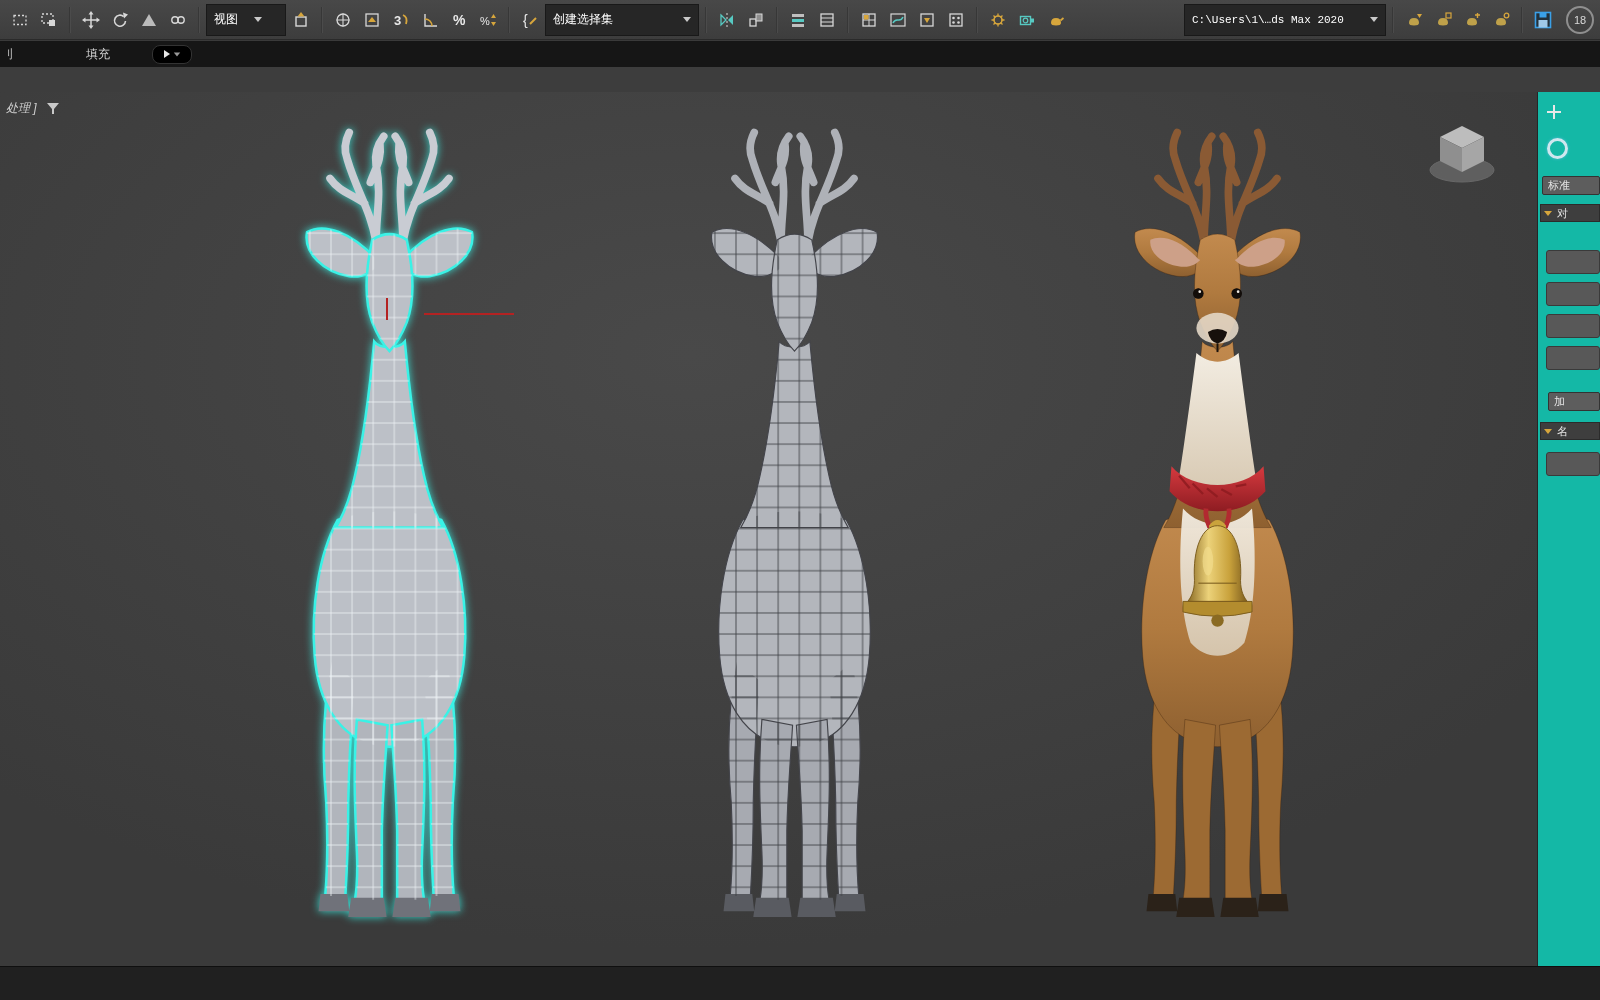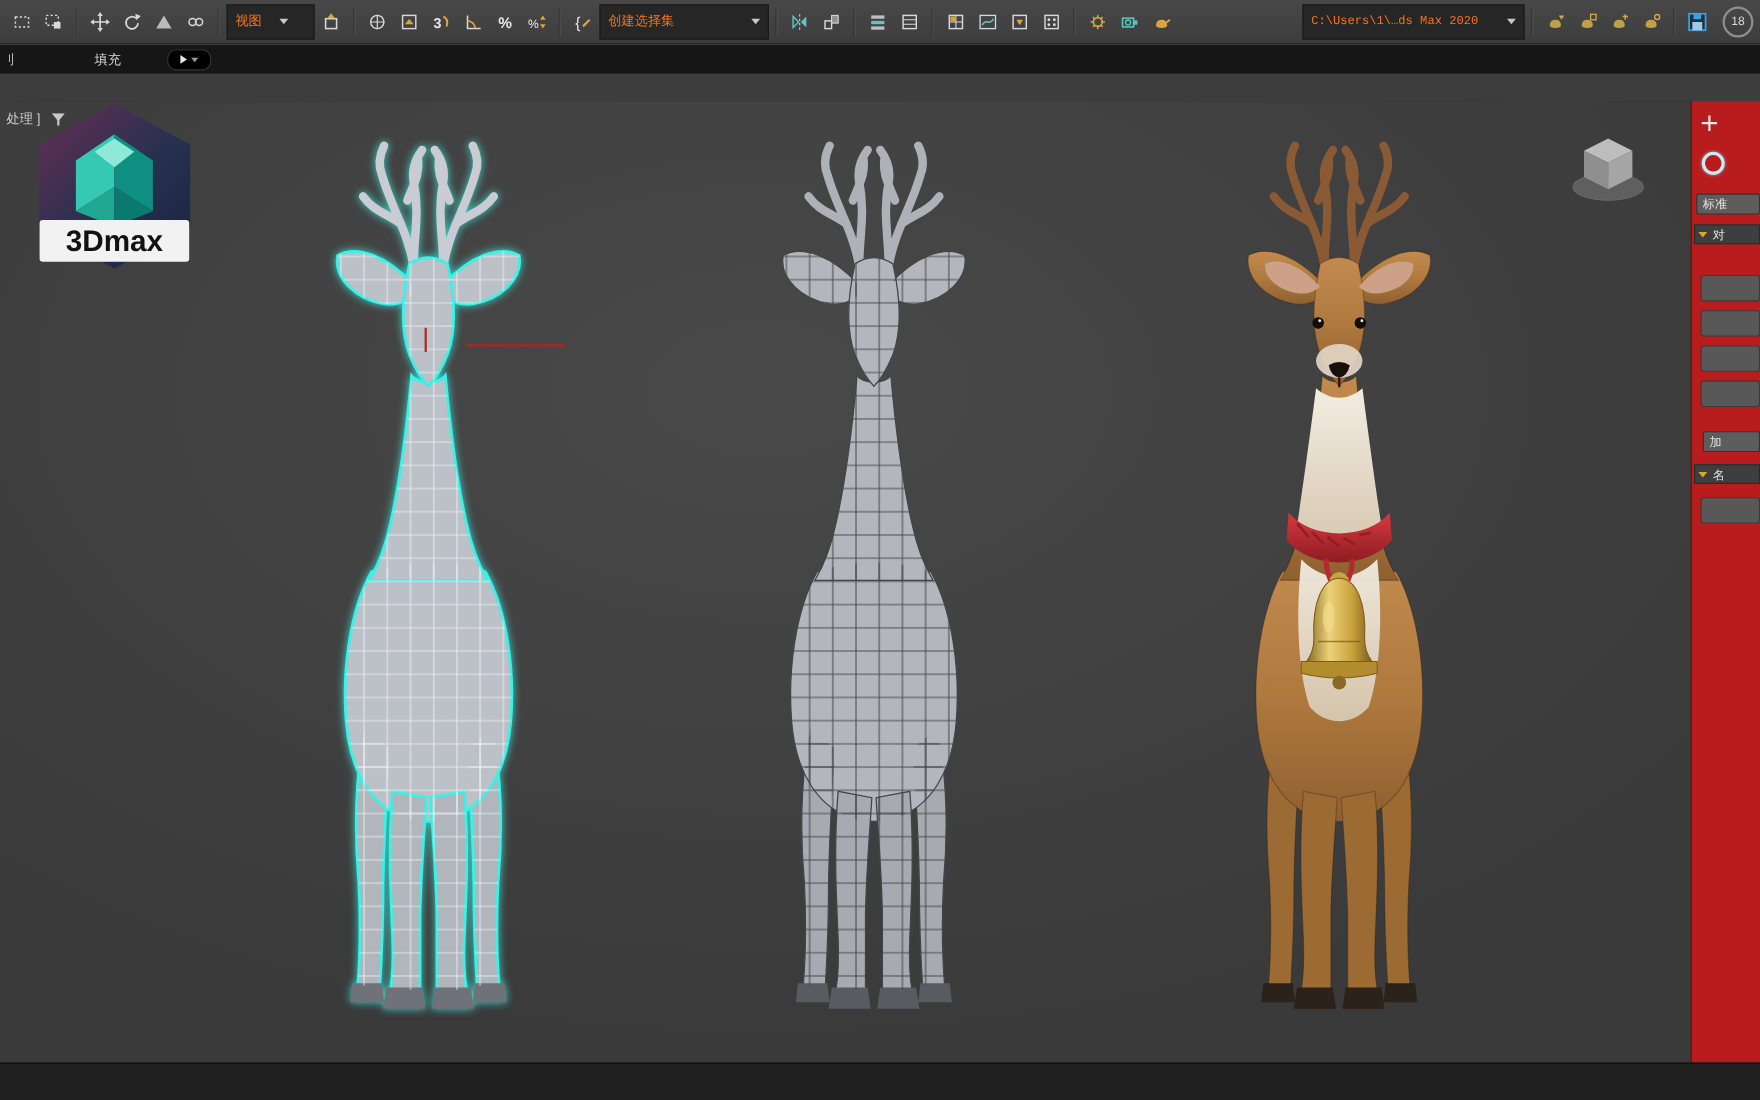--- a/index.html
+++ b/index.html
@@ -6,21 +6,21 @@
     font-family:"Liberation Sans",sans-serif;background:#3a3a3a;}
   
   .toolbar{position:absolute;top:0;left:0;width:1600px;height:40px;
     background:linear-gradient(#484848,#3d3d3d);border-bottom:1px solid #2a2a2a;
     display:flex;align-items:center;padding:0 6px;box-sizing:border-box;gap:1px;}
   .tbtn{width:28px;height:28px;display:flex;align-items:center;justify-content:center;
     border-radius:2px;flex:0 0 auto;}
   .tbtn svg{display:block}
   .sep{width:2px;height:26px;margin:0 5px;flex:0 0 auto;
     background:linear-gradient(90deg,#2d2d2d,#555);}
-  .dd{height:22px;background:#262626;border:1px solid #191919;color:#f97316;
+  .dd{height:22px;background:#262626;border:1px solid #191919;color:#ffffff;
     font-size:12px;display:flex;align-items:center;gap:16px;padding:4px 7px;flex:0 0 auto;}
   .caret{width:0;height:0;border-left:4px solid transparent;border-right:4px solid transparent;
     border-top:5px solid #c9c9c9;}
   .grow{flex:1 1 auto;}
   .badge{width:24px;height:24px;border:2px solid #8f8f8f;border-radius:50%;color:#d8d8d8;
     font-size:11px;display:flex;align-items:center;justify-content:center;margin-left:8px;flex:0 0 auto;}
   
   .ribbon{position:absolute;top:41px;left:0;width:1600px;height:26px;background:#161616;
     display:flex;align-items:center;color:#d6d6d6;font-size:12px;}
   .ribbon .partial{margin-left:2px;color:#bbb;}
@@ -29,39 +29,39 @@
     border-radius:8px;display:flex;align-items:center;justify-content:center;gap:3px;}
   .play{width:0;height:0;border-top:4px solid transparent;border-bottom:4px solid transparent;
     border-left:6px solid #e8e8e8;}
   .pill .caret{border-top-color:#999;transform:scale(.8);}
   .band{position:absolute;top:67px;left:0;width:1600px;height:25px;background:#3d3d3d;
     border-bottom:1px solid #2b2b2b;}
   
   .viewport{position:absolute;top:92px;left:0;width:1537px;height:874px;overflow:hidden;
     background:radial-gradient(1200px 700px at 45% 30%,#494949,#3a3a3a 85%);}
   .vplabel{position:absolute;left:6px;top:8px;color:#cfcfcf;font-size:12px;
-    display:flex;align-items:center;gap:10px;}
+    display:flex;align-items:center;gap:10px;font-style:italic;}
   .gizmo-h{position:absolute;left:424px;top:221px;width:90px;height:2px;background:#b42222;}
   .gizmo-v{position:absolute;left:386px;top:206px;width:2px;height:22px;background:#b42222;}
   .deer{position:absolute;top:4px;width:307px;height:844px;}
   .deer1{left:236px;filter:drop-shadow(0 0 4px rgba(58,242,230,.85));}
   .deer2{left:641px;}
   .deer3{left:1064px;}
   
   .logo{position:absolute;left:26px;top:2px;width:156px;height:164px;}
   .hex{position:absolute;left:3px;top:0;width:150px;height:150px;
     clip-path:polygon(50% 0%,96% 25%,96% 75%,50% 100%,4% 75%,4% 25%);
     background:linear-gradient(135deg,#6a2f55 0%,#26304f 55%,#1a2240 100%);}
   .logolabel{position:absolute;left:10px;top:106px;width:136px;height:38px;background:#f2f2f2;
     border-radius:3px;display:flex;align-items:center;justify-content:center;
     font-size:27px;font-weight:bold;color:#121212;}
   
   .vcube{position:absolute;left:1420px;top:24px;}
   
-  .cpanel{position:absolute;top:92px;left:1537px;width:63px;height:874px;background:#b91c1c;
+  .cpanel{position:absolute;top:92px;left:1537px;width:63px;height:874px;background:#14b8a6;
     border-left:1px solid #262626;box-sizing:border-box;font-size:11px;color:#e4e4e4;}
   .plus{position:absolute;left:8px;top:12px;}
   .ring{position:absolute;left:9px;top:46px;width:15px;height:15px;border:3px solid #cfe7ef;
     border-radius:50%;box-shadow:0 0 3px #58bcd8;}
   .pbtn{position:absolute;left:4px;background:#5d5d5d;border:1px solid #333;border-radius:2px;
     padding:1px 5px;white-space:nowrap;overflow:hidden;}
   .rollout{position:absolute;left:2px;width:60px;height:18px;background:#3e3e3e;
     border:1px solid #2b2b2b;display:flex;align-items:center;gap:5px;padding-left:3px;
     box-sizing:border-box;}
   .rcaret{width:0;height:0;border-left:4px solid transparent;border-right:4px solid transparent;
@@ -350,31 +350,20 @@
 <div class="band"></div>
 
 <div class="viewport">
   <div class="vplabel">
     <span>处理 ]</span>
     <svg width="13" height="12">
         <polygon points="0,0 12,0 7,6 7,11 5,11 5,6" fill="#c9c9c9"></polygon>
       </svg>
   </div>
 
-  <div class="logo">
-    <div class="hex"></div>
-    <svg width="150" height="150" style="position:absolute;left:3px;top:0">
-      <polygon points="40,52 75,28 75,76 40,98" fill="#35c9b4"></polygon>
-      <polygon points="110,52 75,28 75,76 110,98" fill="#0f8f81"></polygon>
-      <polygon points="57,44 75,32 93,44 75,58" fill="#8fe9d9"></polygon>
-      <polygon points="40,98 75,76 75,112" fill="#21a893"></polygon>
-      <polygon points="110,98 75,76 75,112" fill="#0b7a6e"></polygon>
-    </svg>
-    <div class="logolabel">3Dmax</div>
-  </div>
 
   <svg class="deer deer1" viewBox="0 0 320 880" style="--c-body:#bcc0c7;--c-leg:#b1b5bc;--c-hoof:#70727a;--c-line:#39f2e6;--ow:2.6;--c-antler:#c9ccd3">
     <use href="#deerAll"></use>
     <use href="#deerAll" style="--c-body:url(#meshL);--c-leg:url(#meshL);--c-hoof:none;--c-line:none;--ow:0;--c-antler:none"></use>
   </svg>
 
   <div class="gizmo-h"></div>
   <div class="gizmo-v"></div>
 
   <svg class="deer deer2" viewBox="0 0 320 880" style="--c-body:#b3b6bc;--c-leg:#a7aab1;--c-hoof:#595b61;--c-line:#43444a;--ow:1.2;--c-antler:#aeb1b7">

